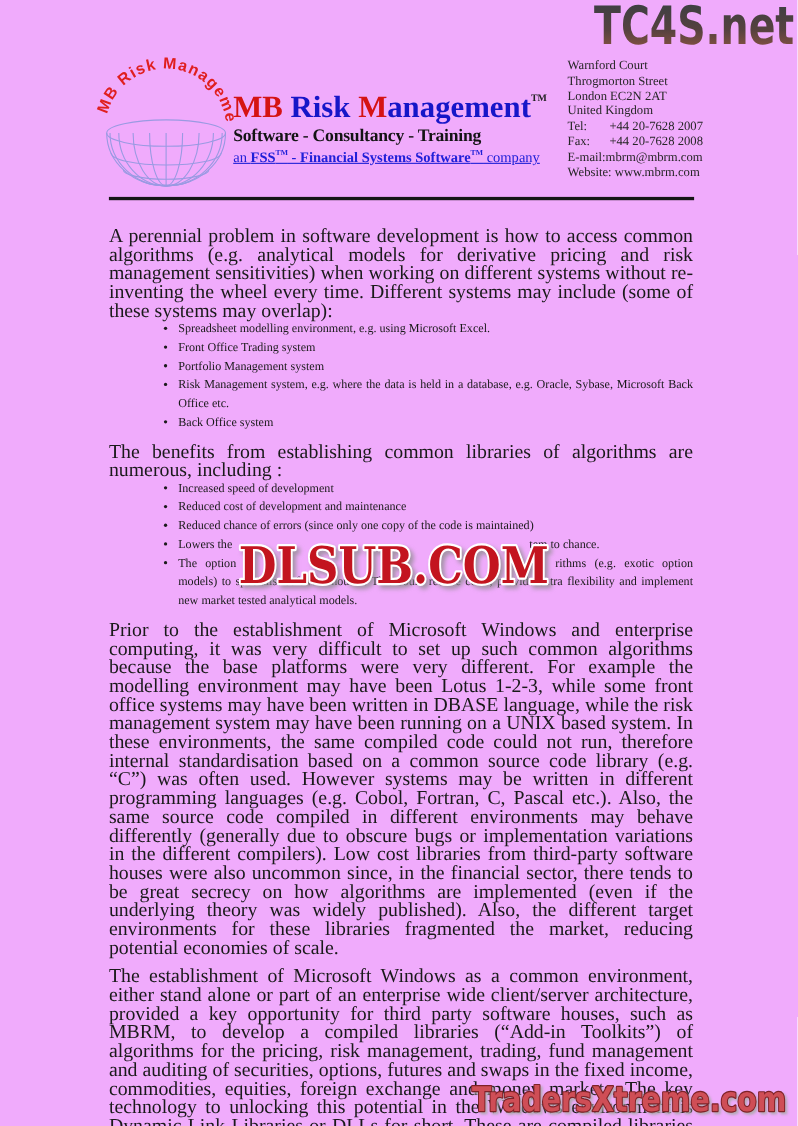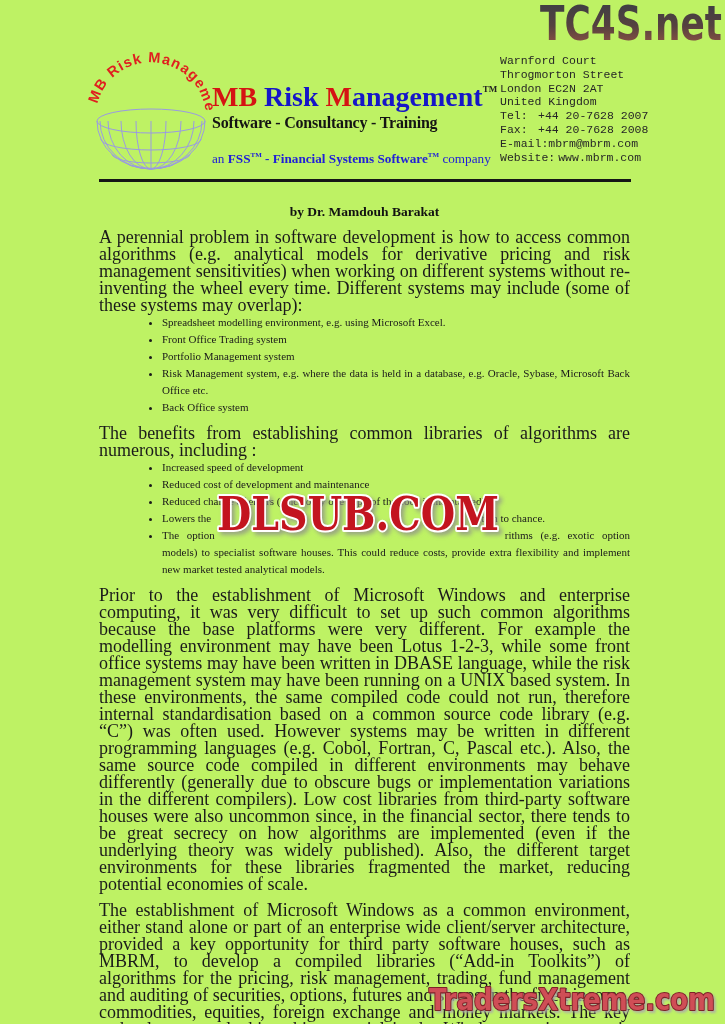--- a/index.html
+++ b/index.html
@@ -1,34 +1,34 @@
 <!DOCTYPE html>
 <html><head>
 <meta charset="utf-8">
 <style>
   html,body{margin:0;padding:0;background:#fff;}
   body{width:725px;height:1024px;position:relative;font-family:"Liberation Serif",serif;color:#1a1a1a;}
-  .page{position:absolute;inset:0;overflow:hidden;background:#bef264;}
+  .page{position:absolute;inset:0;overflow:hidden;background:#f0abfc;}
 
   
   #globe{position:absolute;left:84px;top:42px;width:134px;height:136px;}
   .arc-text{font-family:"Liberation Sans",sans-serif;font-weight:bold;font-size:14.5px;letter-spacing:1.1px;fill:#e01f1f;}
   .wire{stroke:#9a9ae2;stroke-width:1;fill:none;}
 
   #company{position:absolute;left:212px;top:74px;width:300px;}
   .company-name{font-size:28px;font-weight:bold;line-height:30px;white-space:nowrap;}
   .company-name .red{color:#d51313;}
   .company-name .blue{color:#1616c8;}
   .tm{font-size:9px;color:#222;vertical-align:14px;font-weight:bold;}
   .tagline{font-size:16px;font-weight:bold;color:#141414;margin-top:2px;white-space:nowrap;letter-spacing:-0.2px;}
-  .subline{font-size:13.2px;color:#2020d8;margin-top:19px;white-space:nowrap;}
+  .subline{font-size:13.2px;color:#2020d8;margin-top:2px;white-space:nowrap;text-decoration:underline;}
   .subline b{font-weight:bold;}
   .tm2{font-size:7px;vertical-align:6px;color:#2020d8;font-weight:bold;}
 
-  #address{position:absolute;left:500px;top:54px;font-family:Liberation Mono, monospace;font-size:11.5px;line-height:13.8px;color:#262626;}
+  #address{position:absolute;left:516px;top:54px;font-family:Liberation Serif, serif;font-size:11.5px;line-height:13.8px;color:#262626;}
   .addr-label{display:inline-block;}
   .addr-label.tabbed{width:38px;}
   .addr-label.spaced{margin-right:3px;}
 
   #rule{position:absolute;left:99px;top:179px;width:532px;height:3px;background:#161616;}
 
   
   #article{position:absolute;left:99px;top:197px;width:531px;}
   h1.title{margin:0;font-size:16.5px;line-height:20.5px;text-align:center;font-weight:bold;color:#111;}
   .byline{margin-top:7px;font-size:13.5px;font-weight:bold;text-align:center;color:#111;}
@@ -101,21 +101,20 @@
     <div>United Kingdom</div>
     <div><span class="addr-label tabbed">Tel:</span><span>+44 20-7628 2007</span></div>
     <div><span class="addr-label tabbed">Fax:</span><span>+44 20-7628 2008</span></div>
     <div><span class="addr-label">E-mail:</span><span>mbrm@mbrm.com</span></div>
     <div><span class="addr-label spaced">Website:</span><span>www.mbrm.com</span></div>
   </div>
 
   <div id="rule"></div>
 
   <div id="article">
-    <div class="byline">by Dr. Mamdouh Barakat</div>
 
     <p>A perennial problem in software development is how to access common algorithms (e.g. analytical models for derivative pricing and risk management sensitivities) when working on different systems without re-inventing the wheel every time.  Different systems may include  (some of these systems may overlap):</p>
     <ul>
       <li>Spreadsheet modelling environment, e.g. using Microsoft Excel.</li>
       <li>Front Office Trading system</li>
       <li>Portfolio Management system</li>
       <li>Risk Management system, e.g. where the data is held in a database, e.g. Oracle, Sybase, Microsoft Back Office etc.</li>
       <li>Back Office system</li>
     </ul>
 

